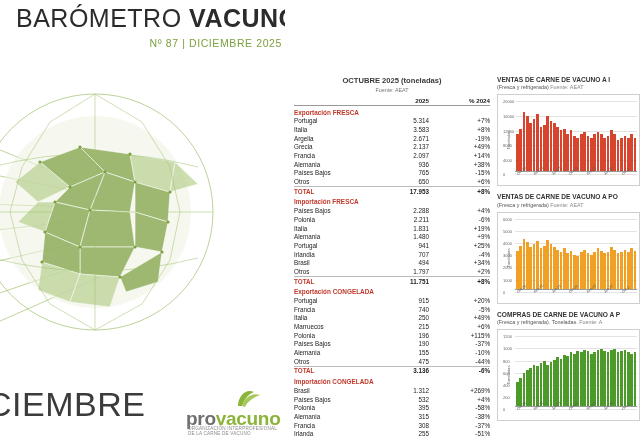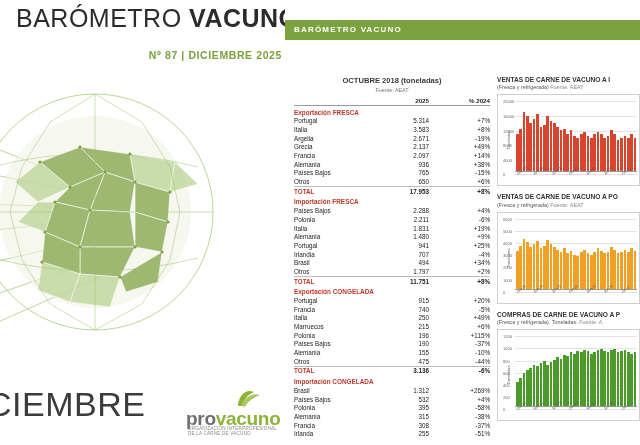--- a/index.html
+++ b/index.html
@@ -34,24 +34,24 @@
     font-size: 25px;
     letter-spacing: 0.5px;
     color: #2b2b2b;
     font-weight: 400;
     white-space: nowrap;
   }
   .cover-title .line1 b {
     font-weight: 700;
   }
   .cover-title .line2 {
-    margin-top: 16px;
+    margin-top: 4px;
     font-size: 10.5px;
     color: #7aa03c;
-    font-weight: 700;
+    font-weight: 400;
     letter-spacing: 0.6px;
   }
 
   .globe-wrap {
     position: absolute;
     left: -70px; top: 62px;
     width: 330px; height: 300px;
   }
 
   .month-word {
@@ -335,28 +335,25 @@
       <path d="M30 20 C30 10, 38 2, 46 6 C40 8, 36 14, 34 20 Z" fill="#8cb43a"></path>
       <path d="M34 20 C36 12, 44 6, 52 9 C44 12, 39 16, 37 21 Z" fill="#a7c95c"></path>
     </svg>
     <div class="logo-text"><span>pro</span><span class="accent">vacuno</span></div>
     <div class="logo-sub">ORGANIZACIÓN INTERPROFESIONAL DE LA CARNE DE VACUNO</div>
   </div>
 </div>
 
 <div class="right-panel">
 
-  <div class="green-bar">
-    <span>BARÓMETRO VACUNO</span>
-  </div>
 
 
   <div class="table-block">
     <div class="tbl-title">
-      <div>OCTUBRE 2018 (toneladas)</div>
+      <div>OCTUBRE 2025 (toneladas)</div>
     </div>
     <div class="tbl-source">Fuente: AEAT</div>
     <table class="data">
       <tbody id="tbl-body">
           <tr class="hdr">
             <td class="c1"></td>
             <td class="c2">2025</td>
             <td class="c3">% 2024</td>
           </tr>
           <tr class="section">

